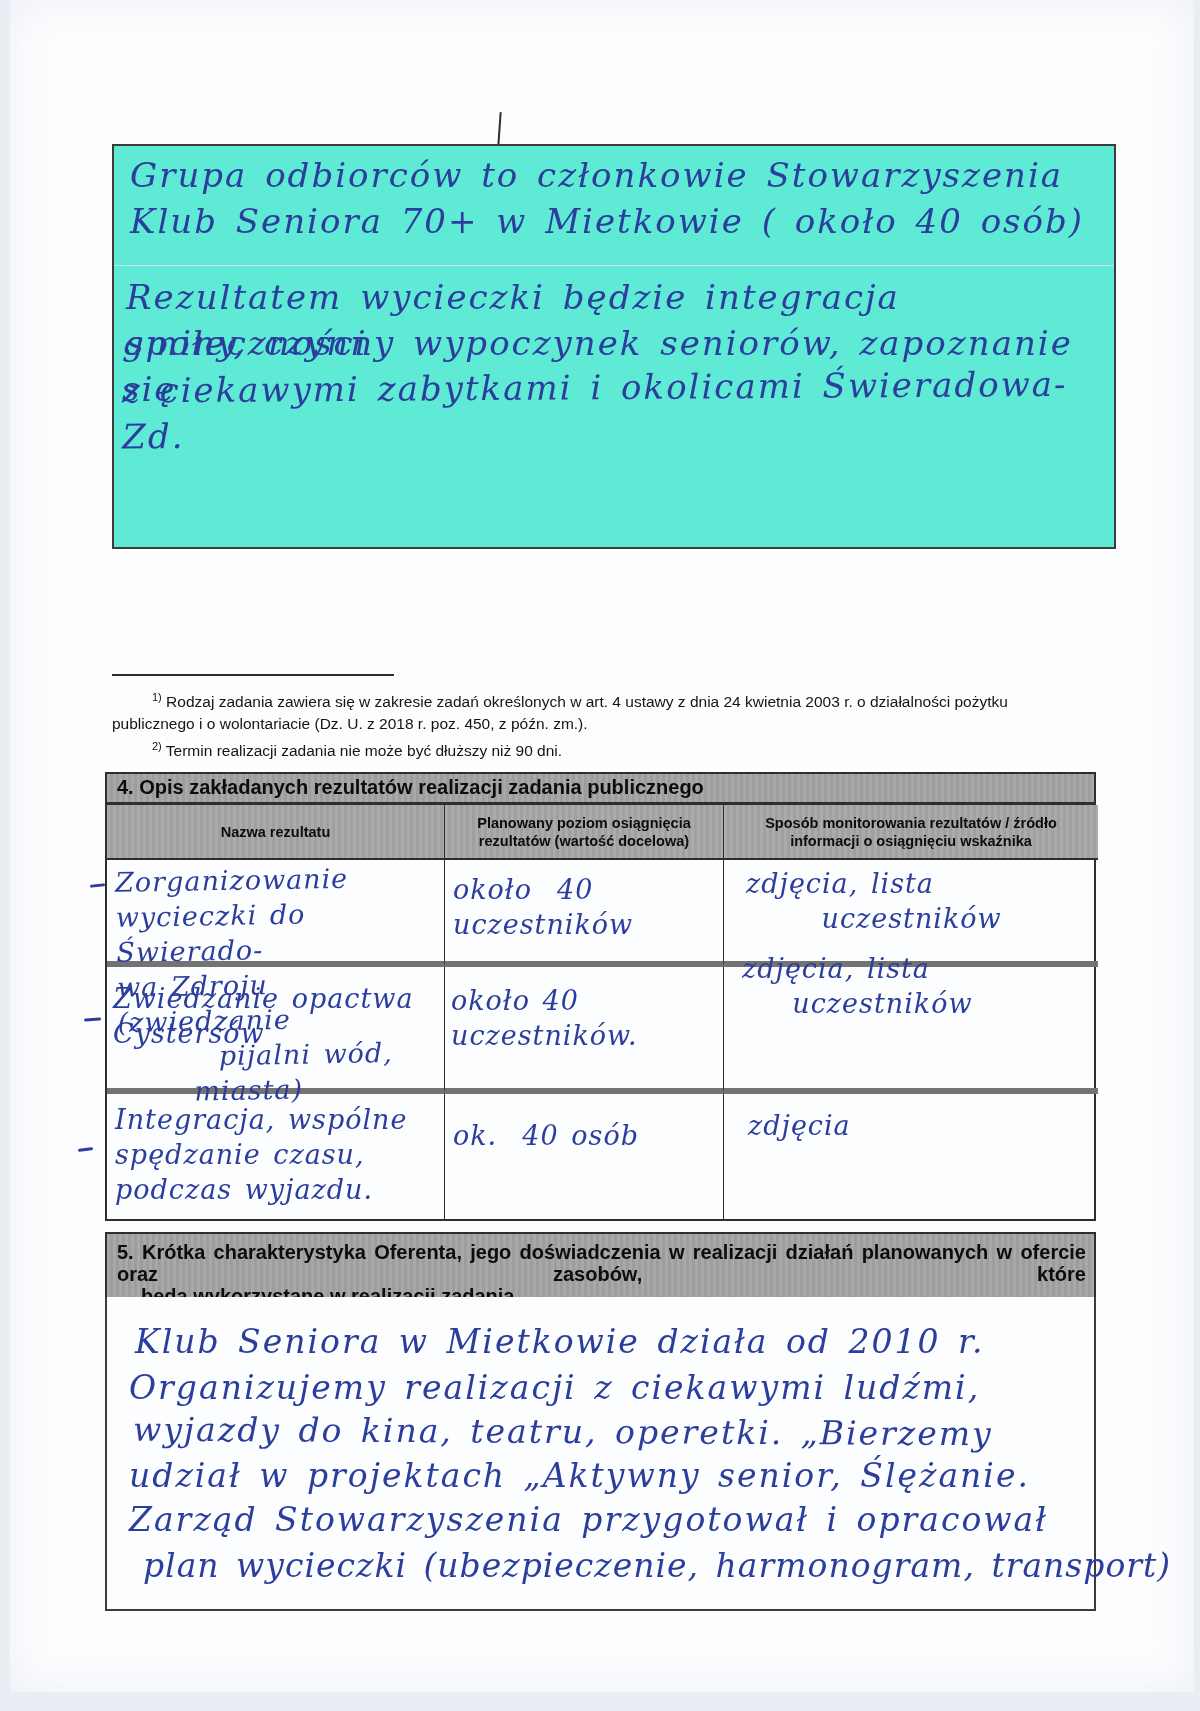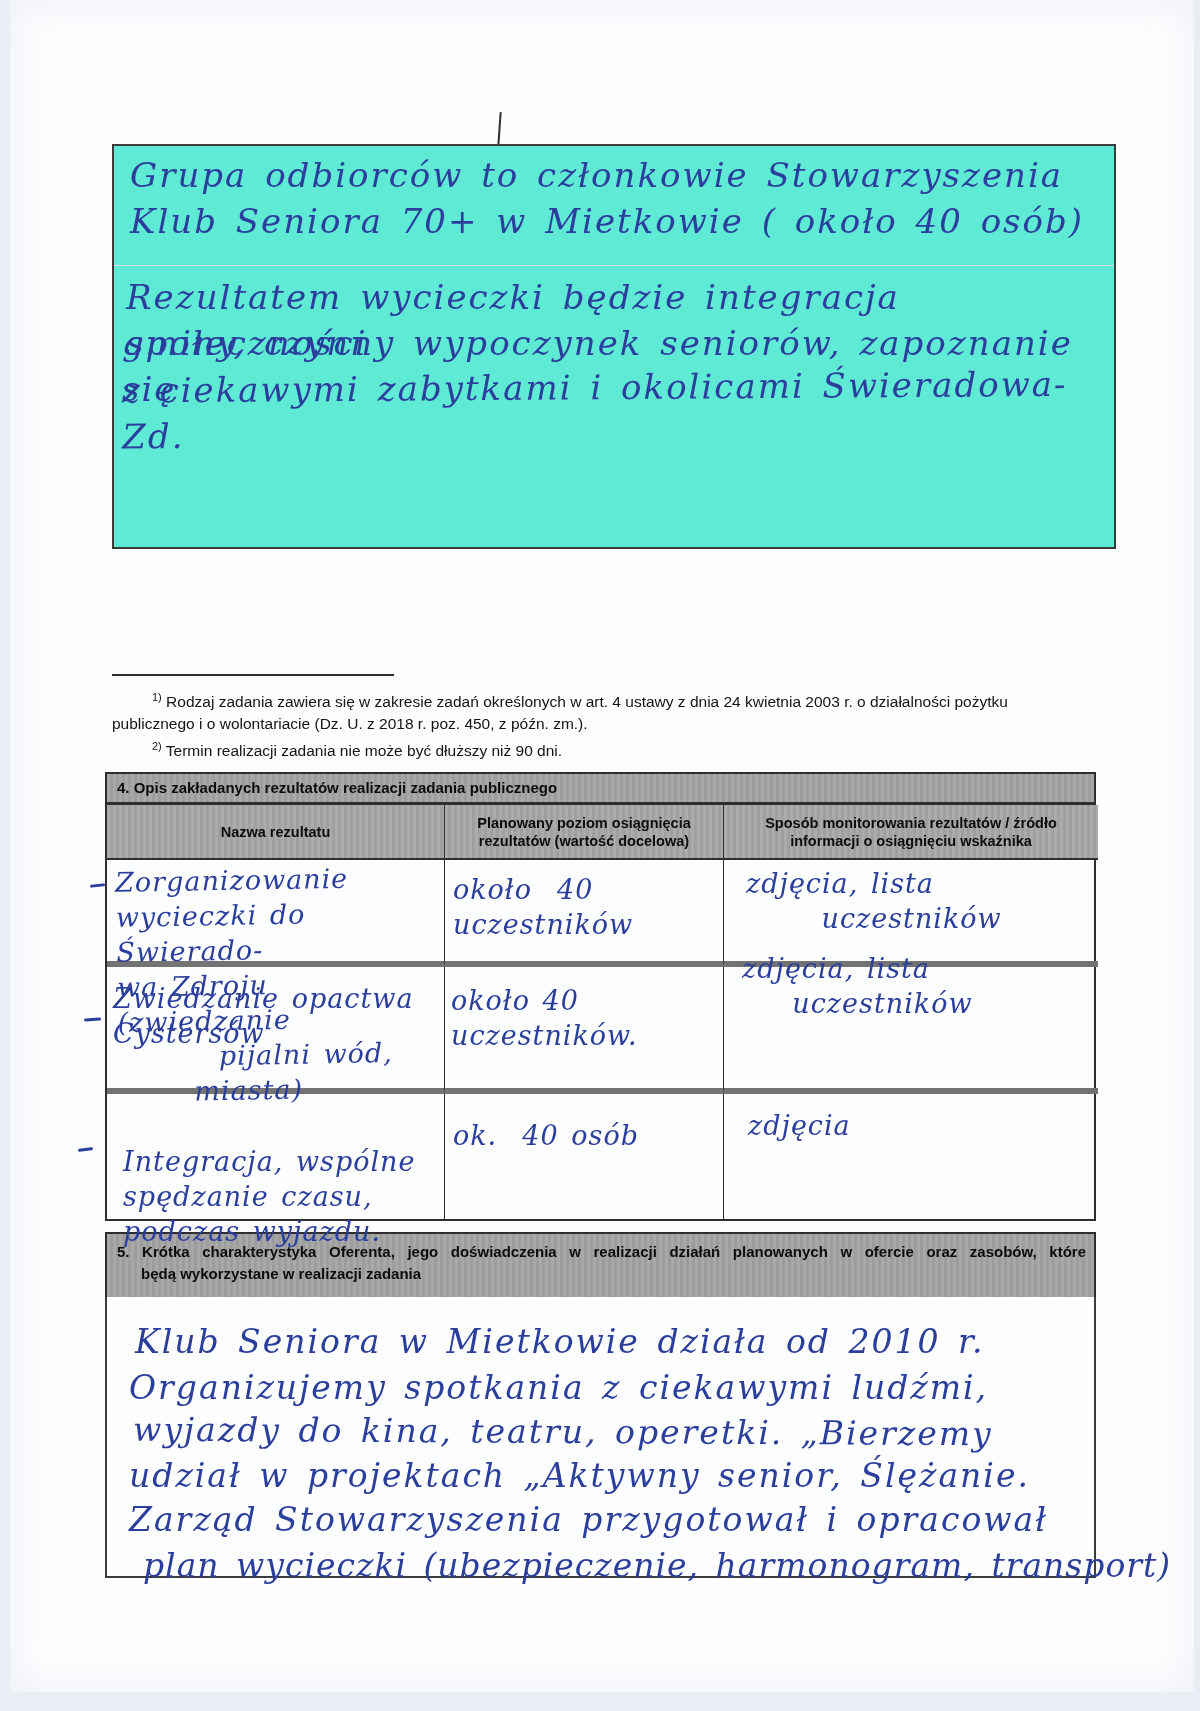--- a/index.html
+++ b/index.html
@@ -50,21 +50,21 @@
     position:absolute;left:112px;top:686px;width:972px;
     font-size:15.5px;line-height:22px;color:#141414;
   }
   .fn{text-indent:40px;}
   .fn sup{font-size:11px;}
   
   .bar{
     position:absolute;left:105px;width:991px;
     background:repeating-linear-gradient(90deg,#a8a8a8 0 3px,#9d9d9d 3px 6px);
     border:2px solid #2e2e2e;box-sizing:border-box;
-    color:#0c0c0c;font-weight:bold;font-size:15px;
+    color:#0c0c0c;font-weight:bold;font-size:20px;
   }
   .bar4{top:772px;height:31px;line-height:27px;padding-left:10px;border-bottom-width:1px;}
   .bar5{top:1232px;height:66px;padding-top:7px;line-height:22px;border-bottom-width:1px;}
   .bar5 .b5-l1{padding-left:10px;text-align:justify;text-align-last:justify;padding-right:8px;}
   .bar5 .b5-l2{padding-left:34px;}
   
   .tbl{
     position:absolute;left:105px;top:803px;width:991px;
     display:grid;grid-template-columns:338px 279px 374px;
     grid-template-rows:55px 107px 127px 125px;
@@ -81,30 +81,30 @@
     text-align:center;font-weight:bold;font-size:14.5px;line-height:18px;
     color:#0c0c0c;padding:2px 12px;
   }
   .cell .hw{position:absolute;font-size:27px;line-height:35px;letter-spacing:1px;word-spacing:3px;z-index:3;}
   .hw-r1c1{left:10px;top:2px;transform:rotate(-1deg);}
   .hw-r1c2{left:8px;top:12px;}
   .hw-r1c3{left:22px;top:6px;}
   .hw-r2c1{left:6px;top:14px;}
   .hw-r2c2{left:6px;top:16px;}
   .hw-r2c3{left:18px;top:-16px;}
-  .hw-r3c1{left:16px;top:8px;margin-top:42px;}
+  .hw-r3c1{left:8px;top:8px;}
   .hw-r3c2{left:8px;top:24px;}
   .hw-r3c3{left:24px;top:14px;}
   .pen-dash{position:absolute;height:3px;background:var(--ink,#2b3e9c);border-radius:2px;z-index:4;}
   .dash1{left:90px;top:884px;width:15px;transform:rotate(-6deg);}
   .dash2{left:84px;top:1018px;width:17px;transform:rotate(-4deg);}
   .dash3{left:78px;top:1148px;width:15px;transform:rotate(-8deg);}
   
   .box5{
-    position:absolute;left:105px;top:1297px;width:991px;height:281px;
+    position:absolute;left:105px;top:1297px;width:991px;height:314px;
     border:2px solid #3c3c3c;border-top:none;background:#fcfdff;box-sizing:border-box;
   }
   .b5-hw{position:absolute;font-size:33px;line-height:46px;}
   .b5-hw0{left:28px;top:22px;}
   .b5-hw1{left:22px;top:68px;}
   .b5-hw2{left:26px;top:112px;transform:rotate(.3deg);}
   .b5-hw3{left:22px;top:156px;}
   .b5-hw4{left:22px;top:200px;}
   .b5-hw5{left:36px;top:246px;letter-spacing:1px;white-space:nowrap;}
 </style>
@@ -181,18 +181,18 @@
 <div class="pen-dash dash2"></div>
 <div class="pen-dash dash3"></div>
 
 <div class="bar bar5">
   <div class="b5-l1">5. Krótka charakterystyka Oferenta, jego doświadczenia w realizacji działań planowanych w ofercie oraz zasobów, które</div>
   <div class="b5-l2">będą  wykorzystane w realizacji zadania</div>
 </div>
 
 <div class="box5">
   <div class="hw b5-hw b5-hw0">Klub Seniora w Mietkowie działa od 2010 r.</div>
-  <div class="hw b5-hw b5-hw1">Organizujemy spotkania z ciekawymi ludźmi,</div>
+  <div class="hw b5-hw b5-hw1">Organizujemy realizacji z ciekawymi ludźmi,</div>
   <div class="hw b5-hw b5-hw2">wyjazdy do kina, teatru, operetki. „Bierzemy</div>
   <div class="hw b5-hw b5-hw3">udział w projektach „Aktywny senior, Ślężanie.</div>
   <div class="hw b5-hw b5-hw4">Zarząd Stowarzyszenia przygotował i opracował</div>
   <div class="hw b5-hw b5-hw5">plan wycieczki (ubezpieczenie, harmonogram, transport)</div>
 </div>
 
 </body></html>

